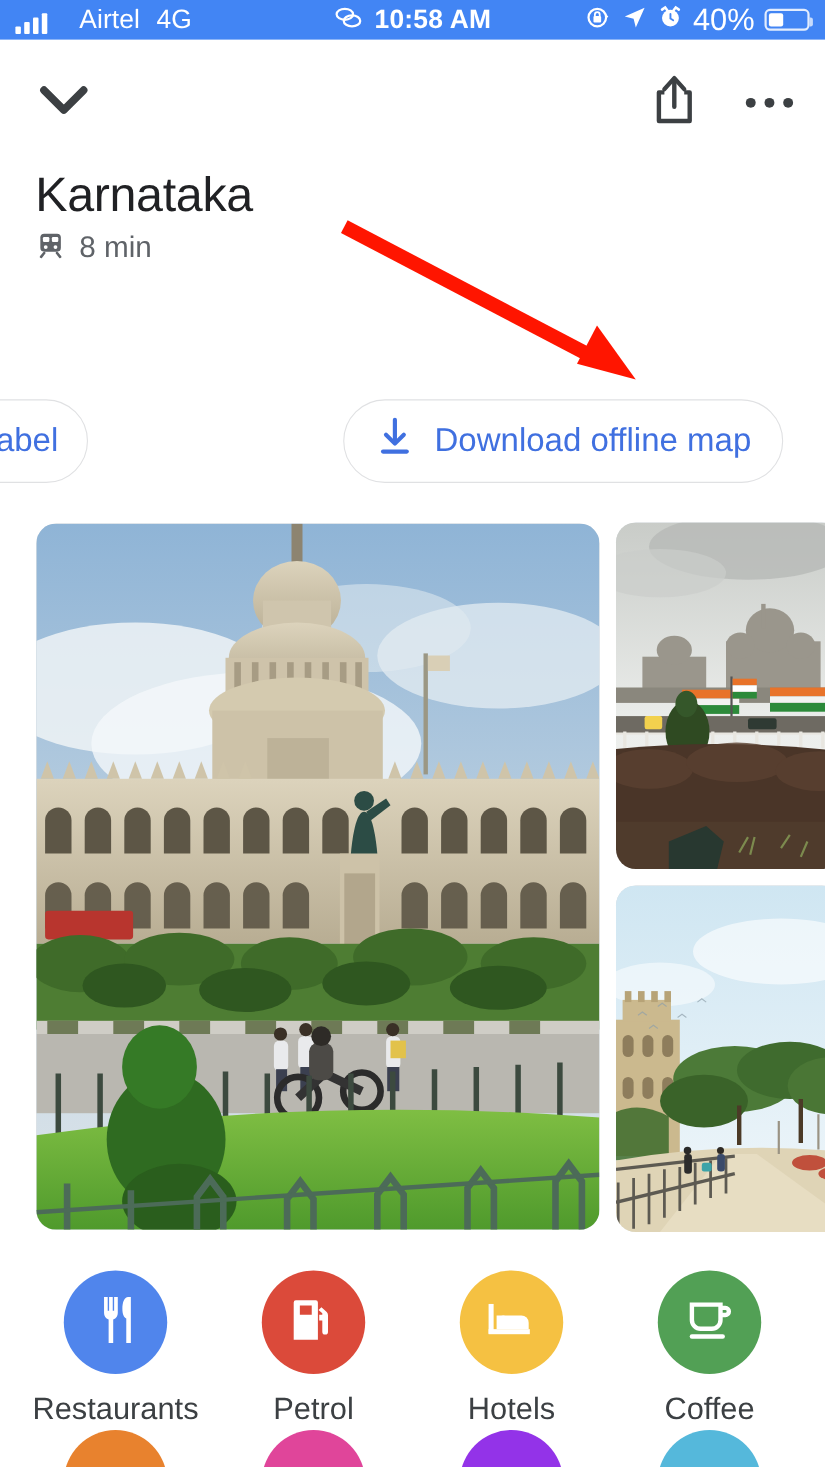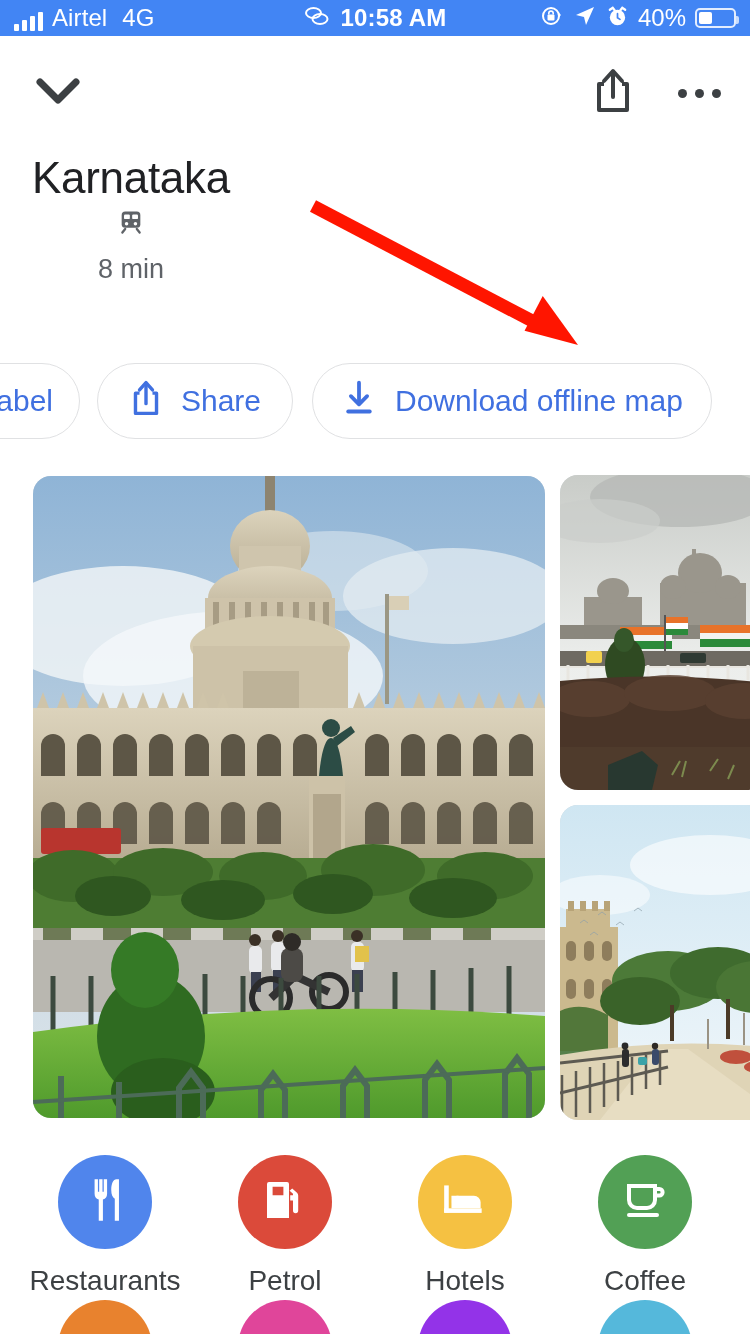--- a/index.html
+++ b/index.html
@@ -17,50 +17,50 @@
     background:#4285F4; color:#fff;
     display:flex; align-items:center;
   }
   .sb-left{ position:absolute; left:14px; display:flex; align-items:flex-end; gap:9px; }
   .sig{ display:flex; align-items:flex-end; gap:3px; height:19px; }
   .sig i{ display:block; width:5px; background:#fff; border-radius:1px; }
   .sig i:nth-child(1){height:7px;}
   .sig i:nth-child(2){height:11px;}
   .sig i:nth-child(3){height:15px;}
   .sig i:nth-child(4){height:19px;}
-  .carrier{ font-size:24px; letter-spacing:.1px; line-height:26px; }
+  .carrier{ font-size:24px; letter-spacing:.1px; line-height:26px;margin-left:20px; }
   .netlabel{ font-size:24px; line-height:26px; margin-left:6px; }
 
   .sb-center{ position:absolute; left:0; width:750px; display:flex; justify-content:center;
               align-items:center; gap:9px; }
   .clock{ font-size:24px; font-weight:bold; line-height:26px; letter-spacing:.2px;}
 
   .sb-right{ position:absolute; right:14px; display:flex; align-items:center; gap:9px; }
-  .pct{ font-size:24px; line-height:26px; }
+  .pct{ font-size:28px; line-height:26px; }
   .batt{ width:41px; height:20px; border:2px solid rgba(255,255,255,.85); border-radius:5px;
          position:relative; padding:2px; }
   .batt::after{ content:""; position:absolute; right:-5px; top:6px; width:3px; height:8px;
                 background:rgba(255,255,255,.7); border-radius:0 2px 2px 0; }
   .batt span{ display:block; height:100%; width:40%; background:#fff; border-radius:2px; }
 
   
   .topbar{ position:absolute; left:0; top:36px; width:750px; height:108px; }
   .chev{ position:absolute; left:32px; top:30px; width:52px; height:52px;
          display:flex; align-items:center; justify-content:center; }
   .tb-right{ position:absolute; right:22px; top:28px; display:flex; align-items:center; gap:28px;}
   .ic-btn{ width:58px; height:58px; display:flex; align-items:center; justify-content:center;}
   .dots{ display:flex; gap:8px; }
   .dots b{ width:9px; height:9px; border-radius:50%; background:#3c4043; display:block;}
 
   
   .titleblock{ position:absolute; left:32px; top:152px; }
   .place-name{ font-size:44px; color:#202124; line-height:52px; letter-spacing:-.3px; }
   .place-native{ font-size:31px; color:#5f6368; line-height:44px; margin-top:2px; }
   .place-region{ font-size:27px; color:#5f6368; line-height:36px; margin-top:2px;}
-  .transit{ display:flex; align-items:center; gap:12px; margin-top:4px;flex-direction:column; }
+  .transit{ display:flex; align-items:center; gap:12px; margin-top:4px; }
   .transit-text{ font-size:27px; color:#5f6368; line-height:34px; }
 
   
   .pills{ position:absolute; left:0; top:363px; width:750px; height:76px; }
   .pill{ position:absolute; top:0; height:76px; border:1.5px solid #e0e1e3;
          border-radius:40px; background:#fff;
          display:flex; align-items:center; justify-content:center; gap:18px;
          color:#4070E0; font-size:30px; white-space:nowrap; }
   .pill.cut{ left:-118px; width:198px; justify-content:flex-end; padding-right:26px; }
   .pill.share{ left:97px; width:196px; }
@@ -186,30 +186,20 @@
     <span class="transit-text">8 min</span>
   </div>
 </div>
 
 <div class="pills">
 
   <div class="pill cut" style="color: rgb(64, 112, 224);">
     <span>abel</span>
   </div>
 
-  <div class="pill share" style="color: rgb(64, 112, 224);">
-    <span>
-      <svg width="34" height="40" viewBox="0 0 42 48">
-        <path d="M13 18H8v25h26V18h-5" fill="none" stroke="#4070E0" stroke-width="4.2" stroke-linejoin="round"></path>
-        <path d="M21 31V6" fill="none" stroke="#4070E0" stroke-width="4.2" stroke-linecap="round"></path>
-        <path d="M13 14 L21 5 L29 14" fill="none" stroke="#4070E0" stroke-width="4.2" stroke-linecap="round" stroke-linejoin="round"></path>
-      </svg>
-    </span>
-    <span>Share</span>
-  </div>
 
   <div class="pill dl" style="color: rgb(64, 112, 224);">
     <span>
       <svg width="36" height="38" viewBox="0 0 40 42">
         <path d="M20 4v22" fill="none" stroke="#4070E0" stroke-width="4.2" stroke-linecap="round"></path>
         <path d="M11 19 L20 28 L29 19" fill="none" stroke="#4070E0" stroke-width="4.2" stroke-linecap="round" stroke-linejoin="round"></path>
         <path d="M8 36h24" fill="none" stroke="#4070E0" stroke-width="4.2" stroke-linecap="round"></path>
       </svg>
     </span>
     <span>Download offline map</span>

